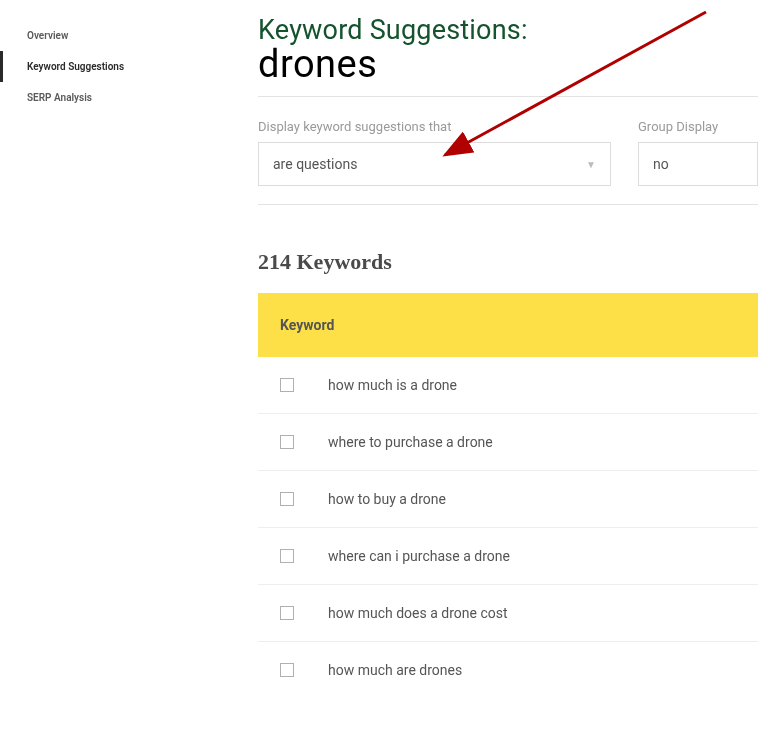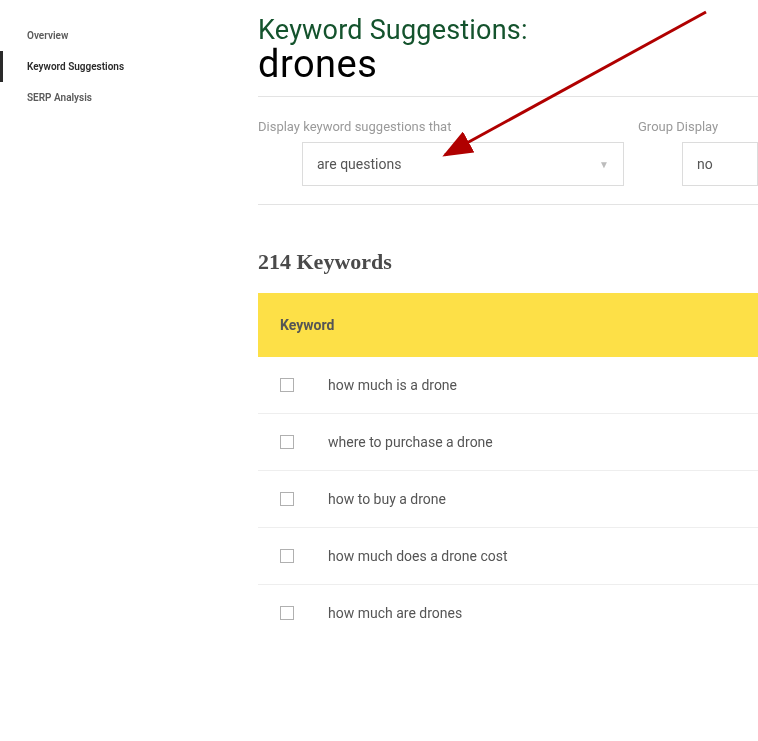--- a/index.html
+++ b/index.html
@@ -46,42 +46,41 @@
       margin-top: -4px;
       letter-spacing: 0.5px;
     }
     .divider {
       border: none;
       border-top: 1px solid #e3e3e3;
       margin-top: 10px;
     }
     .filters {
       display: flex;
-      gap: 14px;
+      gap: 27px;
       margin-top: 22px;
     }
     .filter-group { flex: 1; }
     .filter-group.small { flex: 0 0 120px; }
     .filter-label {
       font-size: 13px;
       color: #9a9a9a;
       margin-bottom: 8px;
     }
     .select {
       border: 1px solid #dcdcdc;
       background: #fff;
       height: 44px;
       display: flex;
       align-items: center;
       justify-content: space-between;
       padding: 0 14px;
       font-size: 14px;
       color: #555;
       cursor: pointer;
-      margin-left: 44px;
     }
     .select .chevron {
       color: #bcbcbc;
       font-size: 10px;
     }
     .divider2 {
       border: none;
       border-top: 1px solid #e3e3e3;
       margin-top: 18px;
     }
@@ -174,20 +173,24 @@
       <div class="table-row">
         <div class="checkbox"></div>
         <span class="keyword-text">where to purchase a drone</span>
       </div>
       <div class="table-row">
         <div class="checkbox"></div>
         <span class="keyword-text">how to buy a drone</span>
       </div>
       <div class="table-row">
         <div class="checkbox"></div>
+        <span class="keyword-text">where can i purchase a drone</span>
+      </div>
+      <div class="table-row">
+        <div class="checkbox"></div>
         <span class="keyword-text">how much does a drone cost</span>
       </div>
       <div class="table-row">
         <div class="checkbox"></div>
         <span class="keyword-text">how much are drones</span>
       </div>
     </div>
   </main>
 </div>
 

